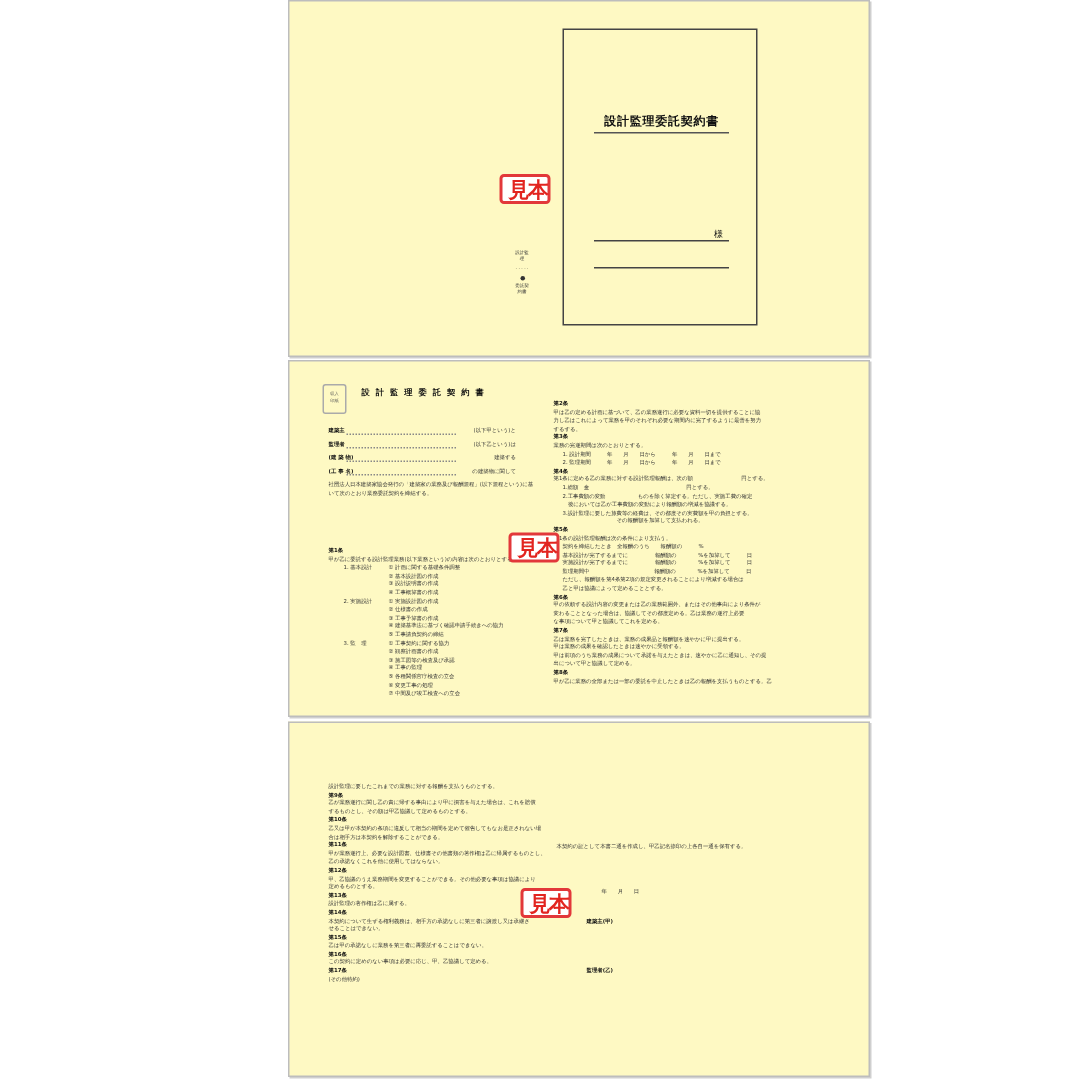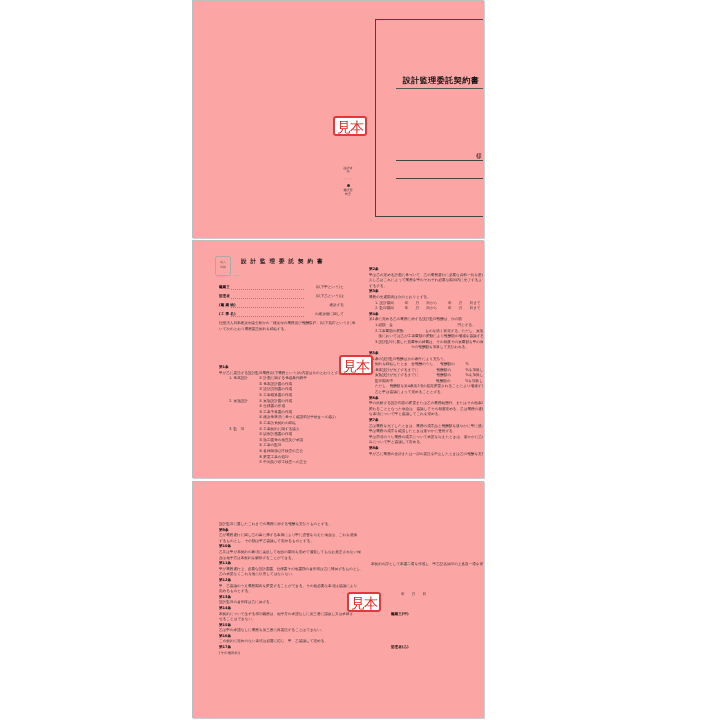--- a/index.html
+++ b/index.html
@@ -1,21 +1,21 @@
 <!DOCTYPE html>
 <html><head>
 <meta charset="utf-8">
 <style>
   html,body{margin:0;padding:0;background:#fff;}
   body{width:720px;height:720px;position:relative;overflow:hidden;font-family:"DejaVu Serif",serif;color:#111;}
-  .page{position:absolute;left:192px;width:292px;background:#fca5a5;border:1px solid #bdbdbd;box-shadow:1px 1px 0 #cfcfcf;box-sizing:border-box;overflow:hidden;padding-left:12px;}
+  .page{position:absolute;left:192px;width:388px;background:#fef9c3;border:1px solid #bdbdbd;box-shadow:1px 1px 0 #cfcfcf;box-sizing:border-box;overflow:hidden;padding-left:12px;}
   #p1{top:0;height:238px;}
   #p2{top:240px;height:238px;}
   #p3{top:481px;height:237px;}
-  .stamp{position:absolute;width:34px;height:20px;border:2px solid #e2383a;border-radius:3px;color:#e2241f;font-family:"DejaVu Sans",sans-serif;font-weight:normal;font-size:14px;line-height:18px;text-align:center;background:#fff;box-sizing:border-box;letter-spacing:-1px;}
+  .stamp{position:absolute;width:34px;height:20px;border:2px solid #e2383a;border-radius:3px;color:#e2241f;font-family:"DejaVu Sans",sans-serif;font-weight:bold;font-size:14px;line-height:18px;text-align:right;background:#fff;box-sizing:border-box;letter-spacing:-1px;}
   
   .cover{position:absolute;left:182px;top:18px;width:130px;height:198px;border:1px solid #444;box-sizing:border-box;}
   .cover-title{position:absolute;left:20px;top:55px;width:90px;text-align:center;font-size:8px;font-weight:bold;letter-spacing:0.5px;border-bottom:1px solid #555;padding-bottom:2px;white-space:nowrap;}
   .cover-line{position:absolute;left:20px;width:90px;border-bottom:1px solid #444;}
   .cover-sama{position:absolute;right:22px;font-size:6px;}
   .spine{position:absolute;left:150px;top:165px;width:10px;font-size:3px;line-height:4px;color:#333;text-align:center;}
   .spine .dot{display:inline-block;width:3px;height:3px;border-radius:50%;background:#333;}
   
   .t{font-size:3.6px;line-height:5.6px;color:#333;white-space:nowrap;font-family:"DejaVu Sans",sans-serif;}
   .h{font-weight:bold;color:#111;}

